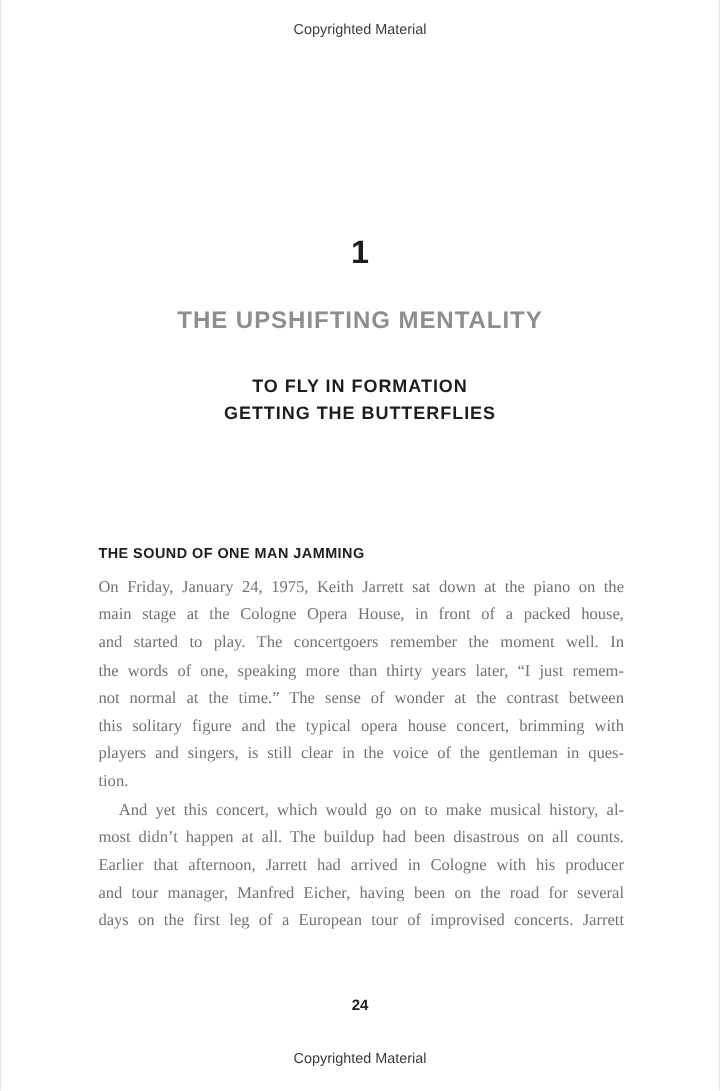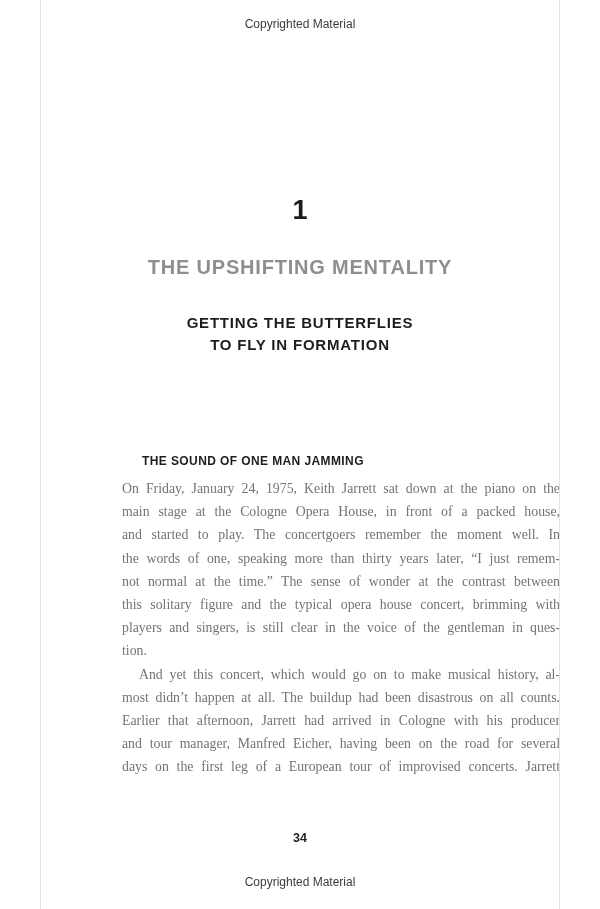--- a/index.html
+++ b/index.html
@@ -2,21 +2,21 @@
 <html><head>
 <meta charset="utf-8">
 <style>
   html, body {
     margin: 0;
     padding: 0;
     background: #ffffff;
   }
   .page {
     position: relative;
-    width: 520px;
+    width: 600px;
     height: 909px;
     margin: 0 auto;
     background: #ffffff;
     border-left: 1px solid #e3e3e3;
     border-right: 1px solid #e3e3e3;
     box-sizing: border-box;
     overflow: hidden;
     font-family: "Liberation Serif", serif;
     color: #1c1c1c;
   }
@@ -67,21 +67,20 @@
   }
   .section-heading {
     position: absolute;
     top: 454px;
     left: 81px;
     font-family: "Liberation Sans", sans-serif;
     font-weight: 700;
     font-size: 12px;
     letter-spacing: 0.4px;
     color: #1d1d1d;
-    margin-left: 20px;
   }
   .body-text {
     position: absolute;
     top: 477px;
     left: 81px;
     width: 438px;
     font-family: "Liberation Serif", serif;
     font-size: 13.8px;
     line-height: 23.2px;
     color: #737373;
@@ -116,22 +115,22 @@
 
 <div class="page">
 
   <div class="copyright top">Copyrighted Material</div>
 
   <div class="chapter-number">1</div>
 
   <h1 class="chapter-title">THE UPSHIFTING MENTALITY</h1>
 
   <div class="chapter-subtitle">
+    <div>TO FLY IN FORMATION</div>
     <div>GETTING THE BUTTERFLIES</div>
-    <div>TO FLY IN FORMATION</div>
   </div>
 
   <div class="section-heading">THE SOUND OF ONE MAN JAMMING</div>
 
   <div class="body-text">
       <div class="paragraph">
         <div class="line">On Friday, January 24, 1975, Keith Jarrett sat down at the piano on the</div>
         <div class="line">main stage at the Cologne Opera House, in front of a packed house,</div>
         <div class="line">and started to play. The concertgoers remember the moment well. In</div>
         <div class="line">the words of one, speaking more than thirty years later, “I just remem-</div>
@@ -142,17 +141,17 @@
       </div>
       <div class="paragraph">
         <div class="line indent">And yet this concert, which would go on to make musical history, al-</div>
         <div class="line">most didn’t happen at all. The buildup had been disastrous on all counts.</div>
         <div class="line">Earlier that afternoon, Jarrett had arrived in Cologne with his producer</div>
         <div class="line">and tour manager, Manfred Eicher, having been on the road for several</div>
         <div class="line">days on the first leg of a European tour of improvised concerts. Jarrett</div>
       </div>
     </div>
 
-  <div class="page-number">34</div>
+  <div class="page-number">24</div>
 
   <div class="copyright bottom">Copyrighted Material</div>
 
 </div>
 
 </body></html>

